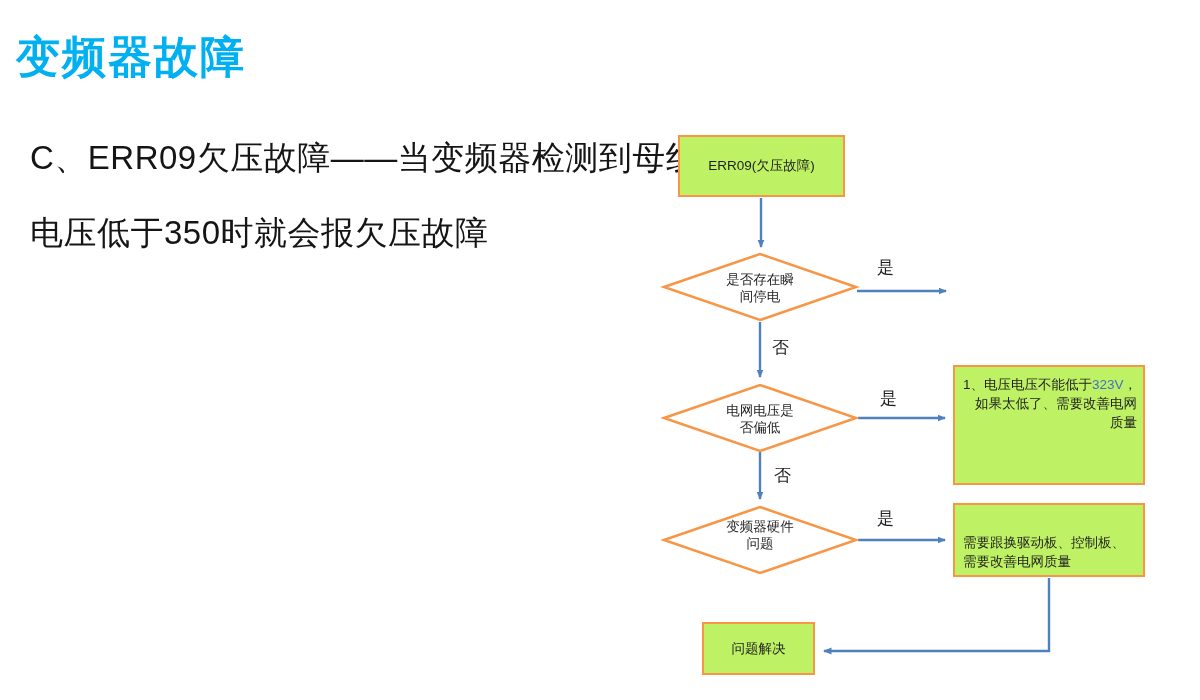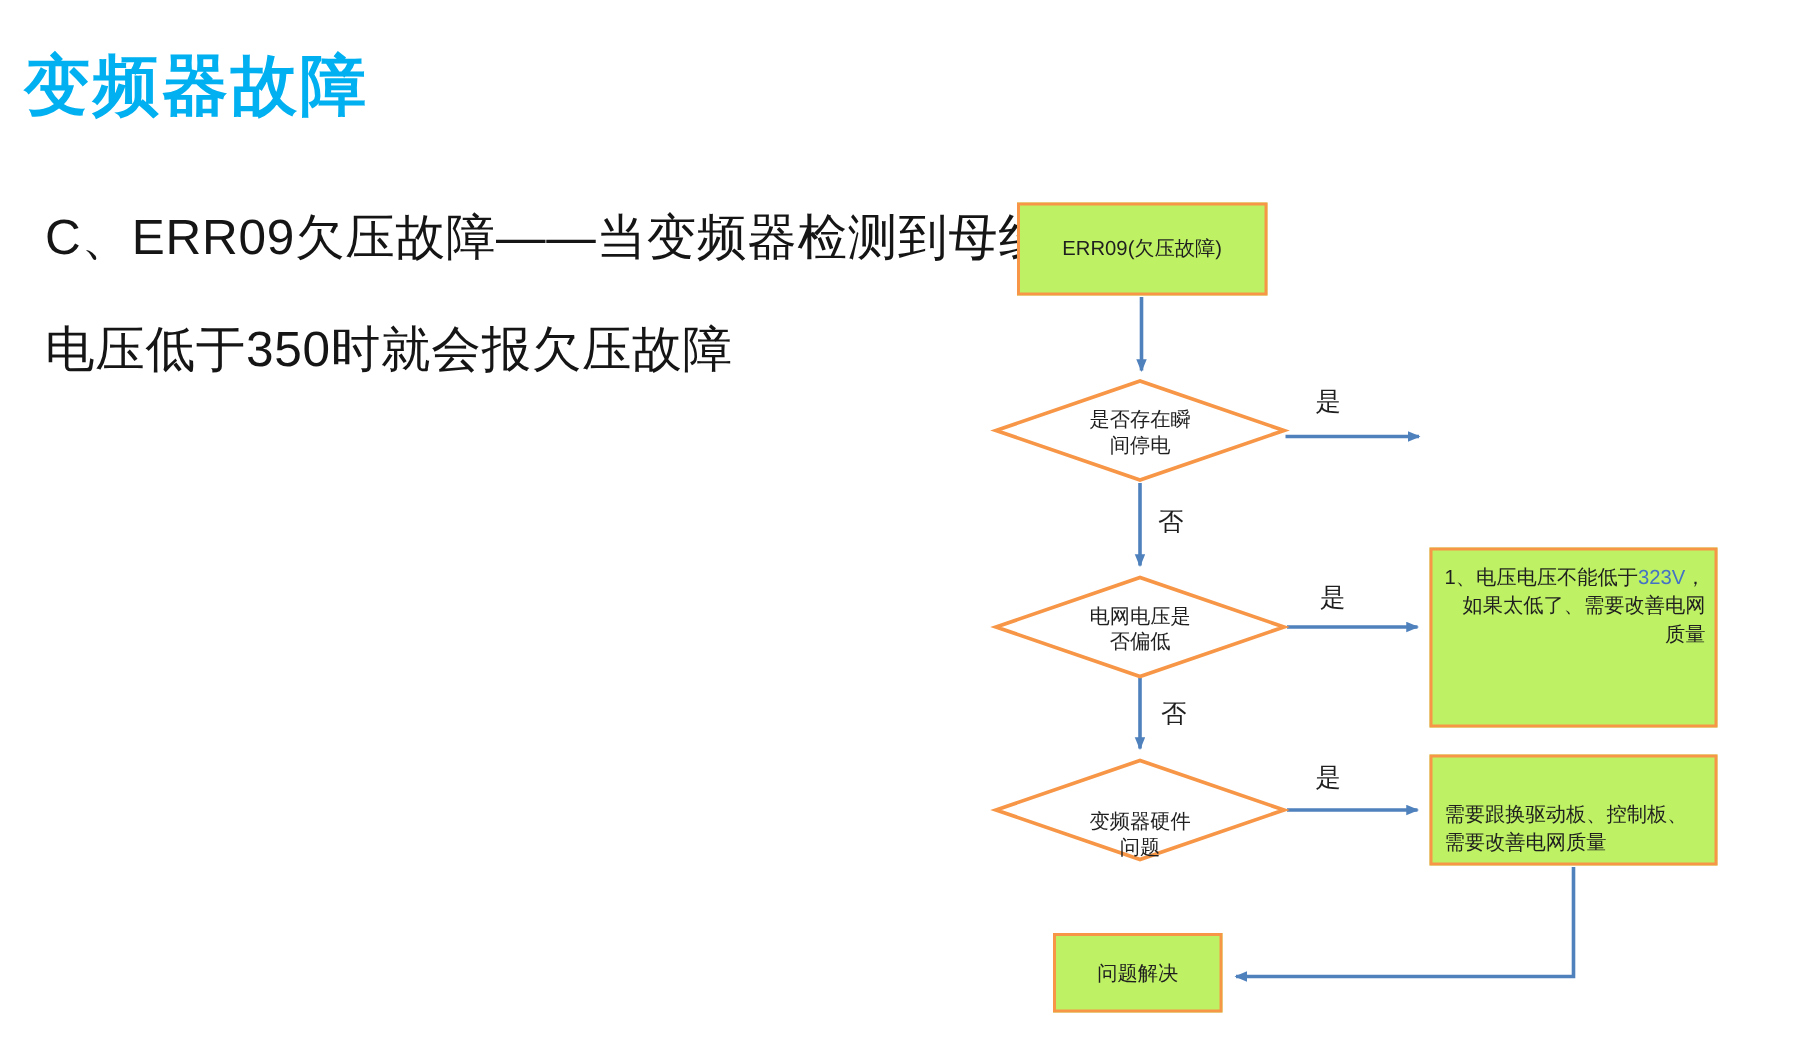--- a/index.html
+++ b/index.html
@@ -50,21 +50,21 @@
   .box-r2 .txt, .box-r3 .txt { font-size: 13.5px; line-height: 19px; }
   .hl { color: var(--highlight-color, #4472C4); }
 
   .dlabel {
     position: absolute; z-index: 2; width: 150px;
     transform: translate(-50%, -50%);
     text-align: center; font-size: 13.5px; line-height: 17px; color: #1f1f1f;
   }
   .dlabel.d1 { left: 760px; top: 288px; }
   .dlabel.d2 { left: 760px; top: 419px; }
-  .dlabel.d3 { left: 760px; top: 556px; }
+  .dlabel.d3 { left: 760px; top: 535px; }
 
   .branch {
     position: absolute; z-index: 2;
     font-size: 17px; color: #1f1f1f; font-weight: 400;
   }
   .yes1 { left: 877px; top: 256px; }
   .yes2 { left: 880px; top: 387px; }
   .yes3 { left: 877px; top: 507px; }
   .no1  { left: 772px; top: 336px; }
   .no2  { left: 774px; top: 464px; }

